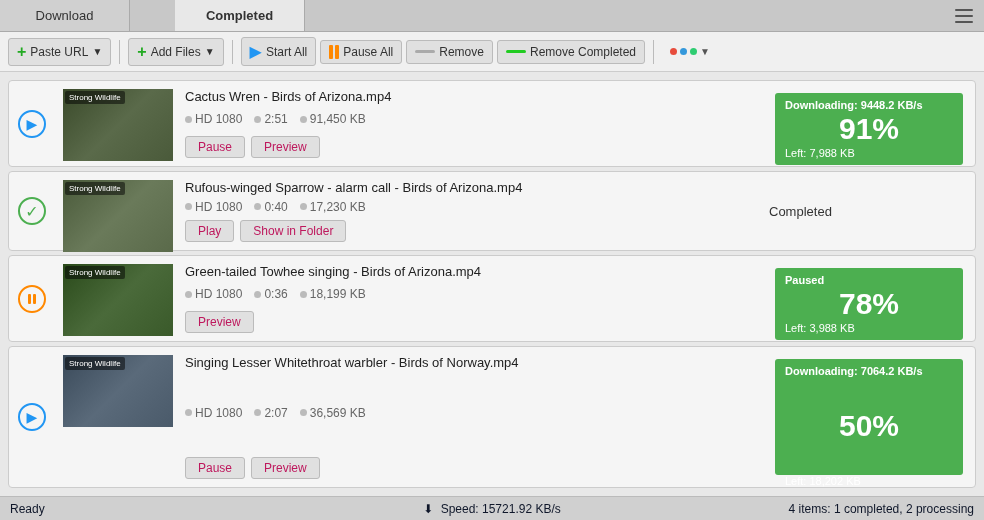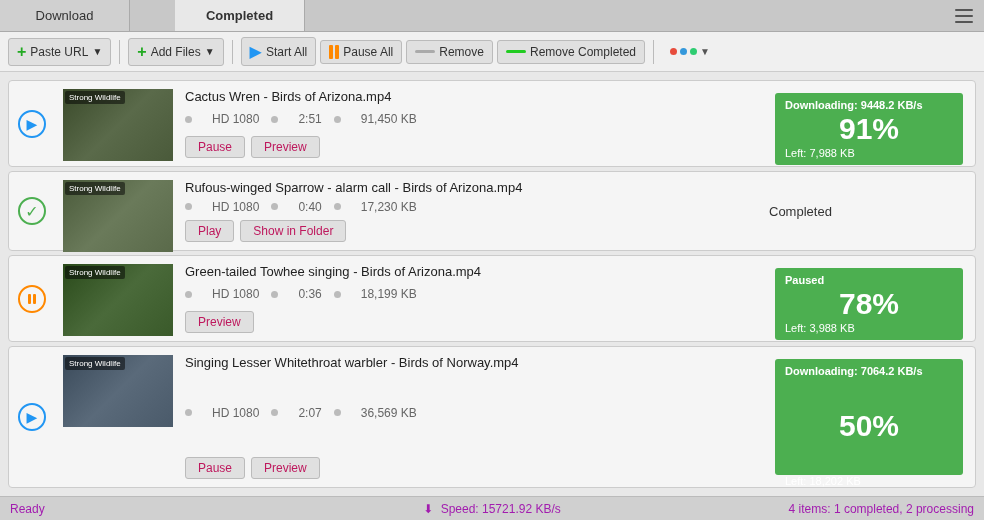--- a/index.html
+++ b/index.html
@@ -33,32 +33,32 @@
     .dl-status-icon { width: 30px; height: 30px; display: flex; align-items: center; justify-content: center; }
     .icon-play { width: 28px; height: 28px; border-radius: 50%; border: 2px solid #2196F3; display: flex; align-items: center; justify-content: center; color: #2196F3; font-size: 14px; }
     .icon-check { width: 28px; height: 28px; border-radius: 50%; border: 2px solid #4CAF50; display: flex; align-items: center; justify-content: center; color: #4CAF50; font-size: 16px; }
     .icon-pause { width: 28px; height: 28px; border-radius: 50%; border: 2px solid #FF8800; display: flex; align-items: center; justify-content: center; }
     .icon-pause-bars { display: flex; gap: 2px; }
     .icon-pause-bar { width: 3px; height: 10px; background: #FF8800; border-radius: 1px; }
     .dl-thumb { width: 110px; height: 72px; background: #555; margin: 8px; object-fit: cover; display: flex; align-items: center; justify-content: center; color: #fff; font-size: 10px; overflow: hidden; position: relative; }
     .dl-info { flex: 1; padding: 8px 4px; display: flex; flex-direction: column; justify-content: space-between; }
     .dl-title { font-size: 13px; font-weight: normal; color: #222; margin-bottom: 4px; }
     .dl-meta { display: flex; align-items: center; gap: 12px; font-size: 12px; color: #666; margin-bottom: 6px; }
-    .dl-meta-item { display: flex; align-items: center; gap: 20px; }
+    .dl-meta-item { display: flex; align-items: center; gap: 3px; }
     .meta-dot { width: 7px; height: 7px; border-radius: 50%; background: #bbb; }
     .dl-actions { display: flex; gap: 6px; }
     .action-btn { padding: 3px 12px; background: #e0e0e0; border: 1px solid #bbb; border-radius: 3px; cursor: pointer; font-size: 12px; color: #be185d; }
     .status-completed { color: #333; font-size: 13px; display: flex; align-items: center; height: 100%; }
     .status-progress { background: #4CAF50; border-radius: 3px; width: 190px; min-height: 72px; display: flex; flex-direction: column; justify-content: space-between; padding: 6px 10px; margin: 6px; }
     .status-downloading { font-size: 11px; color: #fff; font-weight: bold; }
     .status-percent { font-size: 30px; font-weight: bold; color: #fff; text-align: center; line-height: 1; }
     .status-left { font-size: 11px; color: #fff; }
 
     
-    .status-bar { height: 24px; background: #d0d0d0; border-top: 1px solid #bbb; display: flex; align-items: center; padding: 3px 10px; font-size: 12px; color: #a21caf; }
+    .status-bar { height: 24px; background: #d0d0d0; border-top: 1px solid #bbb; display: flex; align-items: center; padding: 3px 10px; font-size: 12px; color: #0f172a; }
     .status-bar-left { flex: 1; }
     .status-bar-center { flex: 1; text-align: center; }
     .status-bar-right { flex: 1; text-align: right; }
   </style>
 </head>
 <body>
 
 <div class="tab-bar">
   <div class="tab">
     <span>Download</span>

